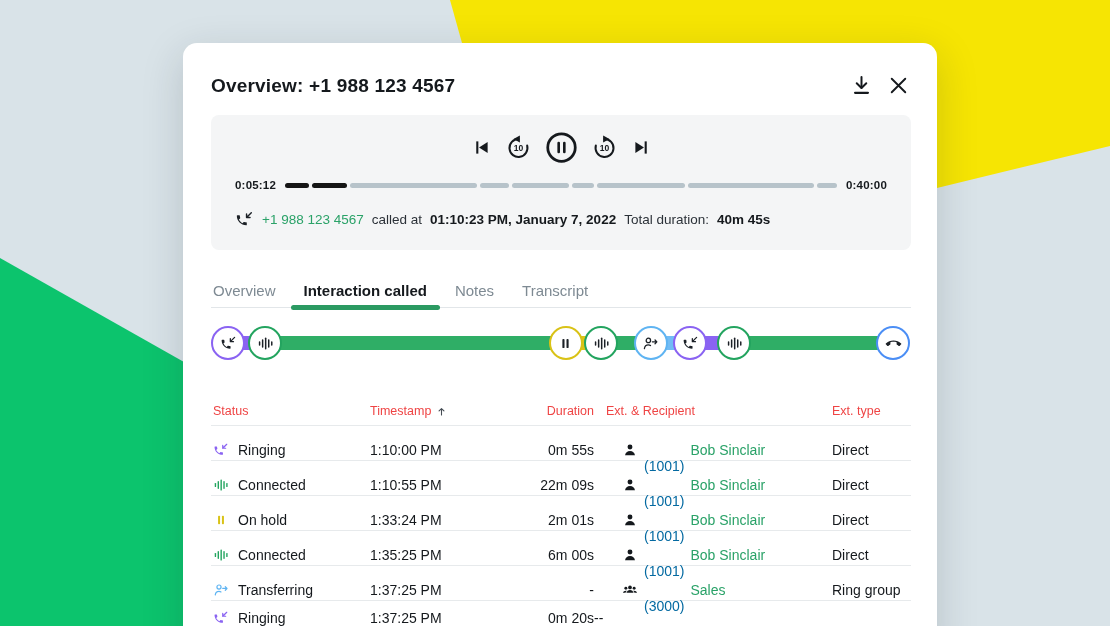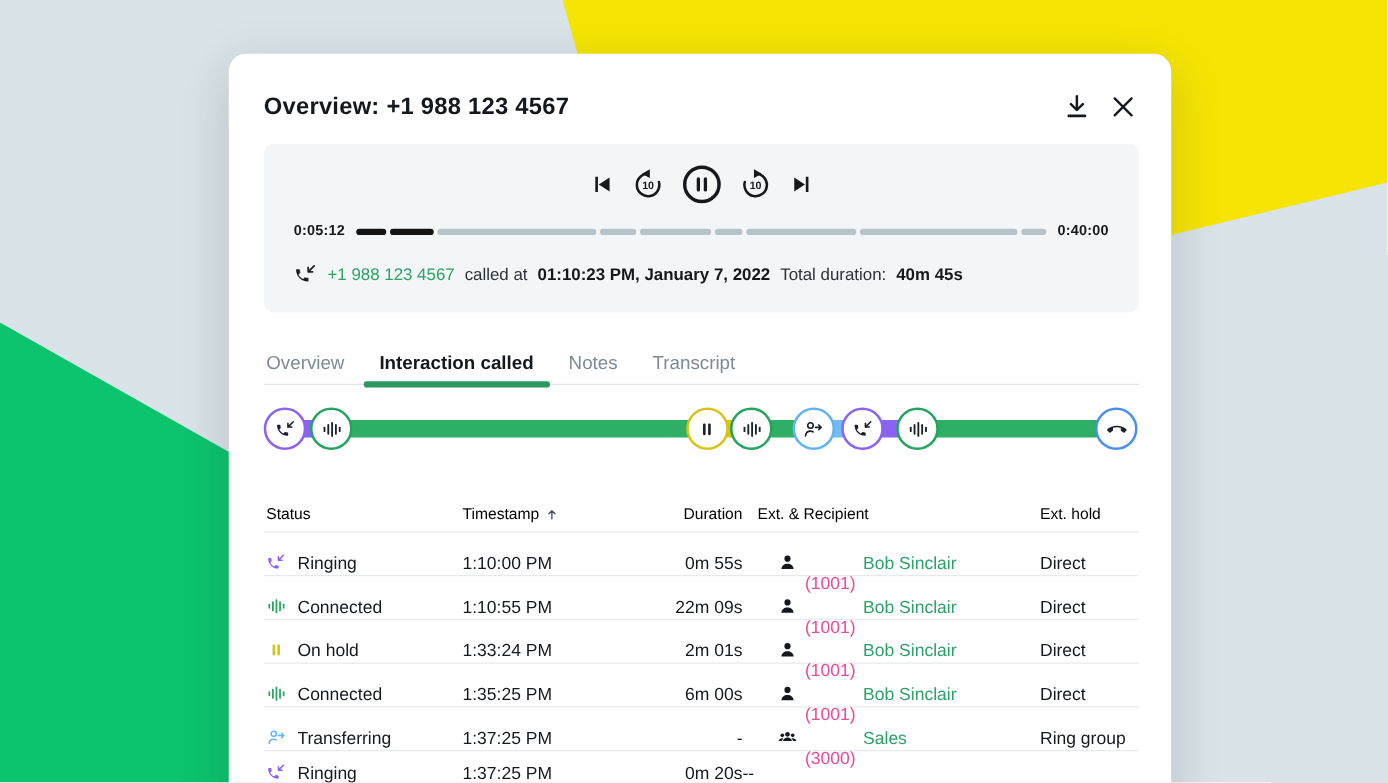--- a/index.html
+++ b/index.html
@@ -52,37 +52,37 @@
 
   .timeline { position:relative; height:36px; margin-top:17px; }
   .tl-seg { position:absolute; top:11px; height:14px; }
   .tl-node { position:absolute; top:1px; width:34px; height:34px; border-radius:50%;
     background:#fff; border:2.5px solid #ccc; display:flex; align-items:center; justify-content:center; cursor:pointer; }
   .tl-node .nicon { width:17px; height:17px; color:#1c2127; display:flex; }
   .tl-node .nicon svg { width:100%; height:100%; }
 
   .table { margin-top:15px; }
   .thead, .trow { display:grid; grid-template-columns:157px 152px 72px 238px 1fr; align-items:center; padding:0 2px; }
-  .thead { height:29px; font-size:12.5px; color:#000000; border-bottom:1px solid #e7eaec;margin-top:36px; }
+  .thead { height:29px; font-size:12.5px; color:#ef4444; border-bottom:1px solid #e7eaec;margin-top:36px; }
   .hcell { display:flex; align-items:center; gap:4px; }
   .hcell.right { justify-content:flex-end; }
   .hcell.pad { padding-left:12px; }
   .sort-arrow { width:13px; height:13px; color:#454c54; display:inline-flex; }
   .sort-arrow svg { width:100%; height:100%; }
   .trow { height:35px; border-bottom:1px solid #e7eaec; font-size:14px; color:#15191d; cursor:pointer; }
   .cell { white-space:nowrap; }
   .cell.right { text-align:right; }
   .status-cell, .recip-cell { display:flex; align-items:center; gap:9px; white-space:nowrap; }
   .recip-cell { gap:6px; padding-left:28px; }
   .sicon { width:16px; height:16px; display:inline-flex; flex:none; }
   .sicon svg { width:100%; height:100%; }
   .ricon { width:16px; height:16px; color:#15191d; display:inline-flex; flex:none; }
   .ricon svg { width:100%; height:100%; }
   .rname { color:#2aa268; }
-  .ext { color:#ec4899;margin-top:32px; }
+  .ext { color:#0369a1;margin-top:32px; }
 </style>
 </head>
 <body style="background: rgb(217, 227, 232);">
 
 <div class="shape" id="shape-green" style="background: rgb(12, 196, 109);"></div>
 <div class="shape" id="shape-yellow" style="background: rgb(246, 229, 3);"></div>
 
 <div class="modal">
   <div class="modal-header">
     <h1 class="modal-title">Overview: +1 988 123 4567</h1>
@@ -285,21 +285,21 @@
             </svg>
           </span>
         </div>
         <div class="hcell right">
           <span>Duration</span>
         </div>
         <div class="hcell pad">
           <span>Ext. &amp; Recipient</span>
         </div>
         <div class="hcell">
-          <span>Ext. hold</span>
+          <span>Ext. type</span>
         </div>
       </div>
     <div id="tbody">
         <div class="trow">
           <div class="status-cell">
             <span class="sicon" style="color:#8a63f2">
               <svg viewBox="0 0 24 24">
                 <path fill="currentColor" transform="translate(0.2,4.6) scale(0.70)" d="M6.62 10.79c1.44 2.83 3.76 5.14 6.59 6.59l2.2-2.21c.27-.27.67-.36 1.02-.24 1.12.37 2.33.57 3.57.57.55 0 1 .45 1 1V20c0 .55-.45 1-1 1-9.39 0-17-7.61-17-17 0-.55.45-1 1-1h3.5c.55 0 1 .45 1 1 0 1.25.2 2.45.57 3.57.11.35.03.74-.25 1.02l-2.2 2.2z"></path>
                 <path fill="none" stroke="currentColor" stroke-width="1.8" stroke-linecap="round" stroke-linejoin="round" d="M20.6 3.4l-6 6M14.6 5v4.4H19"></path>
               </svg>

